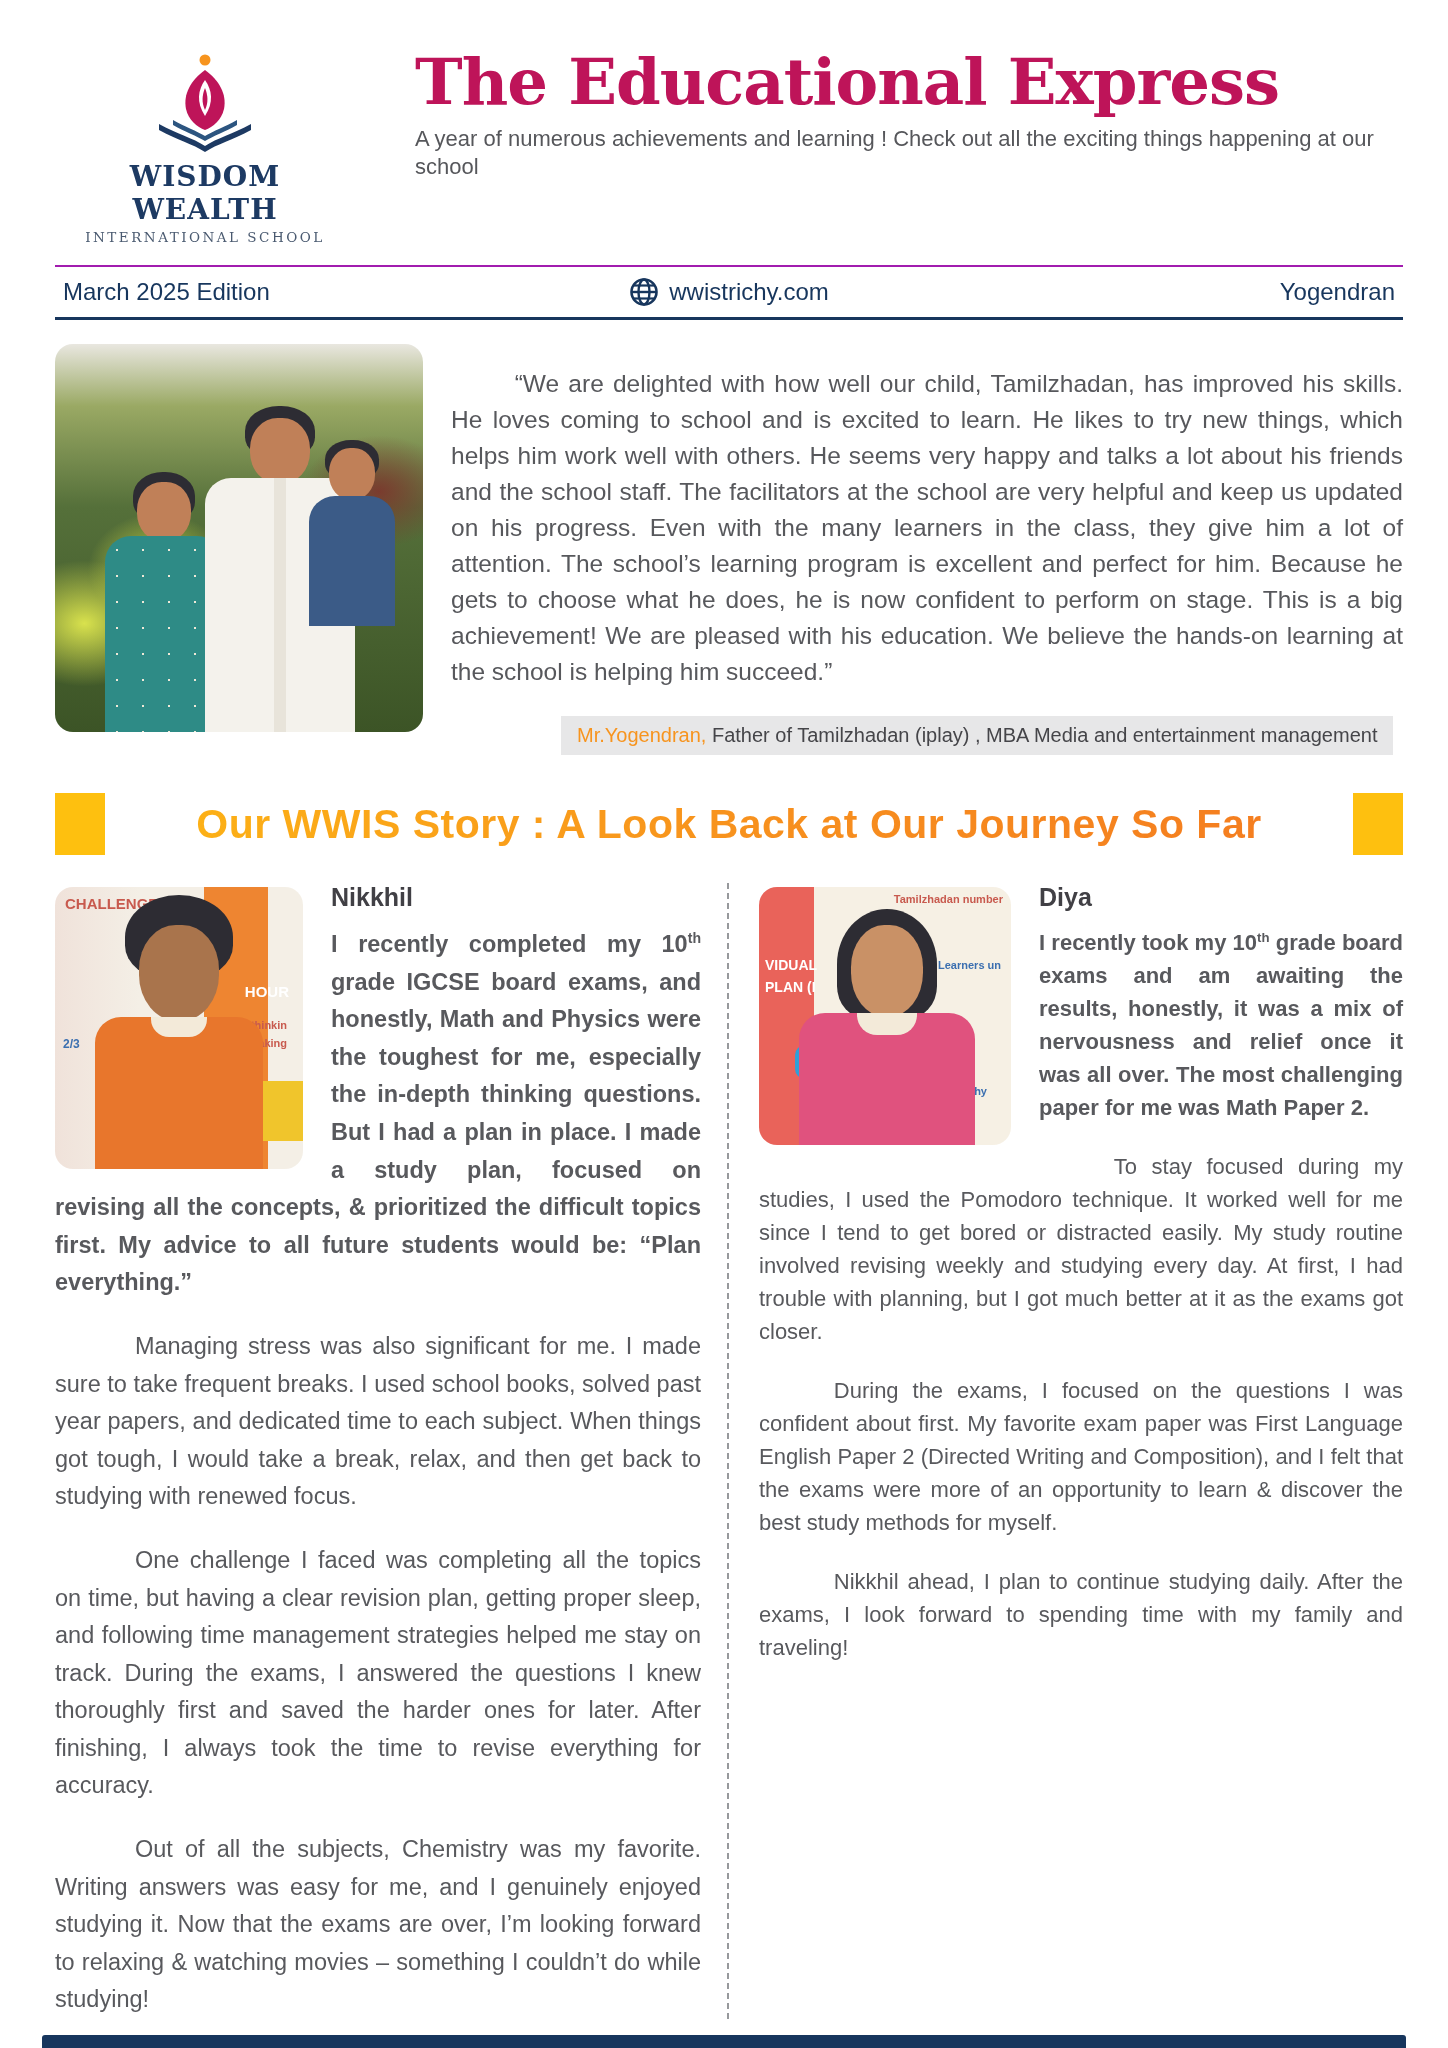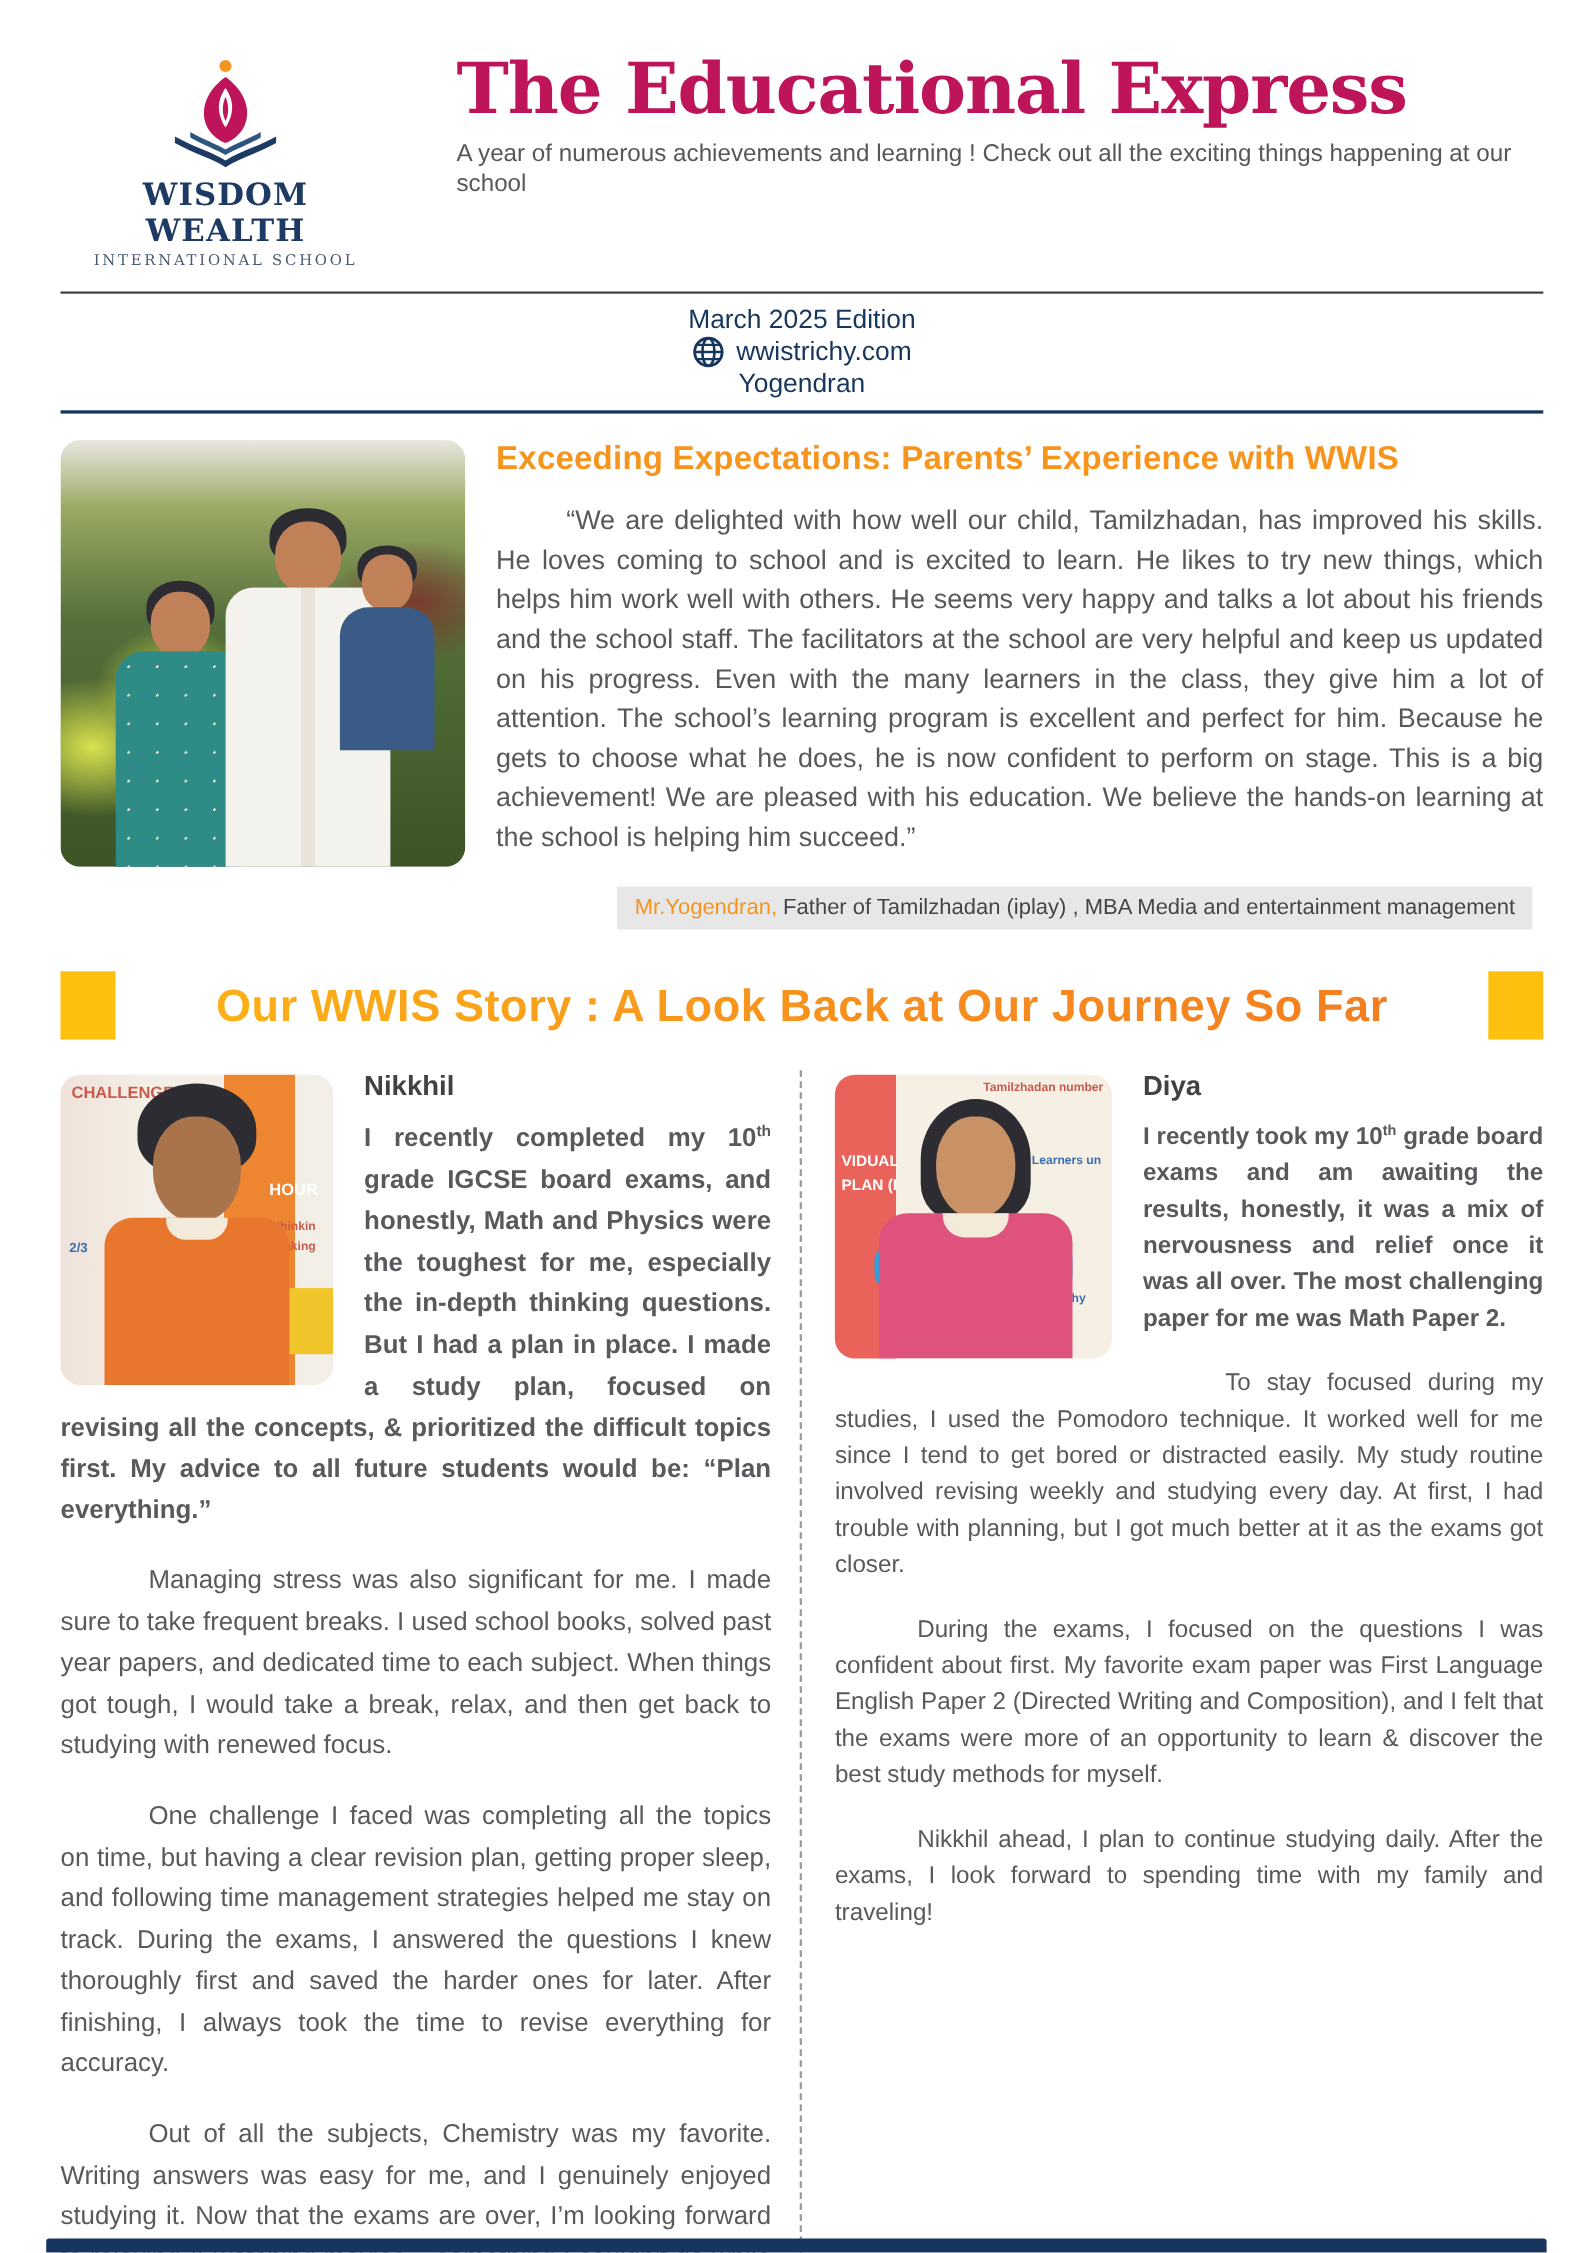--- a/index.html
+++ b/index.html
@@ -11,21 +11,21 @@
   .masthead { display:flex; align-items:flex-start; }
   .logo-block { width:300px; flex:0 0 300px; text-align:center; padding-top:6px; }
   .logo-icon { display:block; margin:0 auto; }
   .school-name { font-family:"DejaVu Serif", serif; font-weight:bold; color:#1d3a63; font-size:28px; letter-spacing:1px; margin-top:2px; }
   .school-sub { font-family:"DejaVu Serif", serif; color:#4a5a70; font-size:13.5px; letter-spacing:2.5px; margin-top:3px; }
   .title-block { flex:1; padding-left:60px; }
   .np-title { font-family:"DejaVu Serif", serif; font-weight:bold; color:#be1459; font-size:64px; line-height:1.05; white-space:nowrap; letter-spacing:-1px; }
   .np-subtitle { font-family:Liberation Sans, sans-serif; color:#56575b; font-size:22px; line-height:1.25; margin-top:10px; max-width:990px; }
 
   
-  .edition-bar { margin-top:20px; border-top:2px solid #404040; border-bottom:3px solid #17365d; display:flex; align-items:center; padding:10px 8px;flex-direction:column; }
+  .edition-bar { margin-top:20px; border-top:2px solid #a21caf; border-bottom:3px solid #17365d; display:flex; align-items:center; padding:10px 8px; }
   .edition-left { flex:1; color:#17365d; font-size:24px; }
   .edition-center { flex:1; display:flex; justify-content:center; align-items:center; gap:10px; color:#17365d; font-size:24px; }
   .edition-right { flex:1; text-align:right; color:#17365d; font-size:24px; }
 
   
   .parents { display:flex; margin-top:24px; }
   .photo { position:relative; overflow:hidden; border-radius:18px; flex:none; }
   .photo-family { width:368px; height:388px;
     background:
       radial-gradient(110px 80px at 88% 38%, #7a3b2e 0%, rgba(122,59,46,0) 70%),
@@ -131,21 +131,20 @@
           <div class="head" style="left:45px; top:12px; width:60px; height:66px;"></div>
           <div class="torso" style="left:0; top:72px; width:150px; height:260px; background:linear-gradient(90deg,#f4f2ec 0 46%, #e8e4da 46% 54%, #f4f2ec 54%), #f4f2ec;"></div>
         </div>
         <div class="person" style="left:248px; top:96px; width:100px; height:220px;">
           <div class="hair" style="left:22px; top:0; width:54px; height:40px;"></div>
           <div class="head" style="left:26px; top:8px; width:46px; height:52px;"></div>
           <div class="torso" style="left:6px; top:56px; width:86px; height:130px; background:#3b5b87;"></div>
         </div>
       </div>
       <div class="parents-right">
-        <div class="sec-heading">Exceeding Expectations: Parents’ Experience with WWIS</div>
         <div class="quote">“We are delighted with how well our child, Tamilzhadan, has improved his skills. He loves coming to school and is excited to learn. He likes to try new things, which helps him work well with others. He seems very happy and talks a lot about his friends and the school staff. The facilitators at the school are very helpful and keep us updated on his progress. Even with the many learners in the class, they give him a lot of attention. The school’s learning program is excellent and perfect for him. Because he gets to choose what he does, he is now confident to perform on stage. This is a big achievement! We are pleased with his education. We believe the hands-on learning at the school is helping him succeed.”</div>
         <div class="attribution">
           <span class="who">Mr.Yogendran,</span><span> Father of Tamilzhadan (iplay) , MBA Media and entertainment management</span>
         </div>
       </div>
     </div>
 
     <div class="story-head">
       <div class="gold-square"></div>
       <div class="story-title">Our WWIS Story : A Look Back at Our Journey So Far</div>

